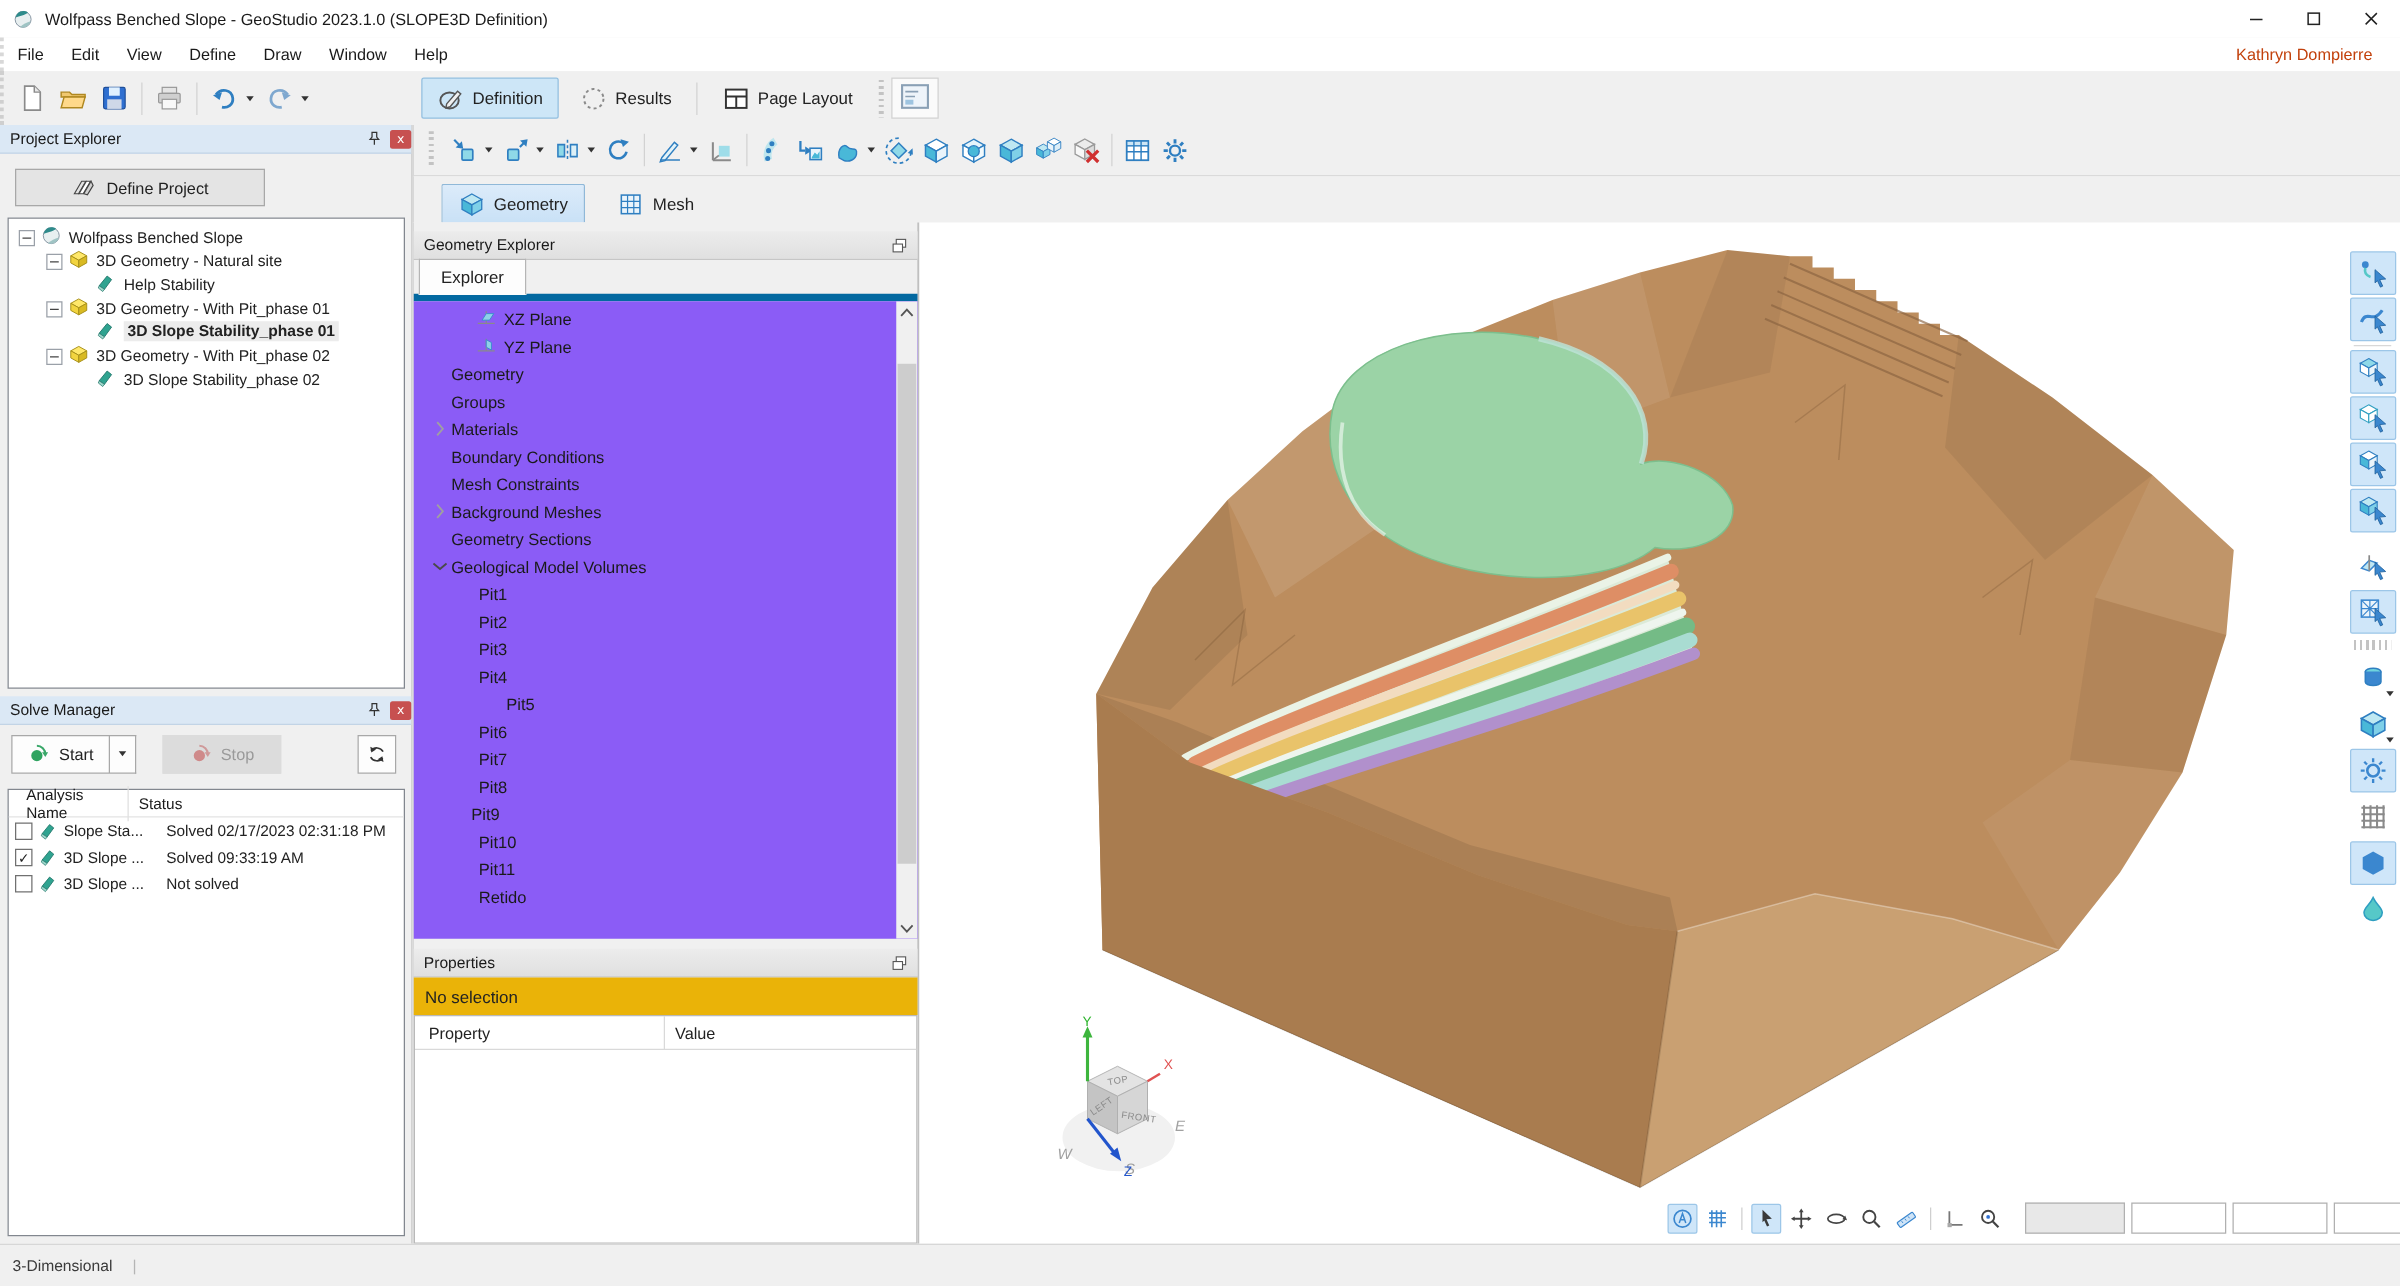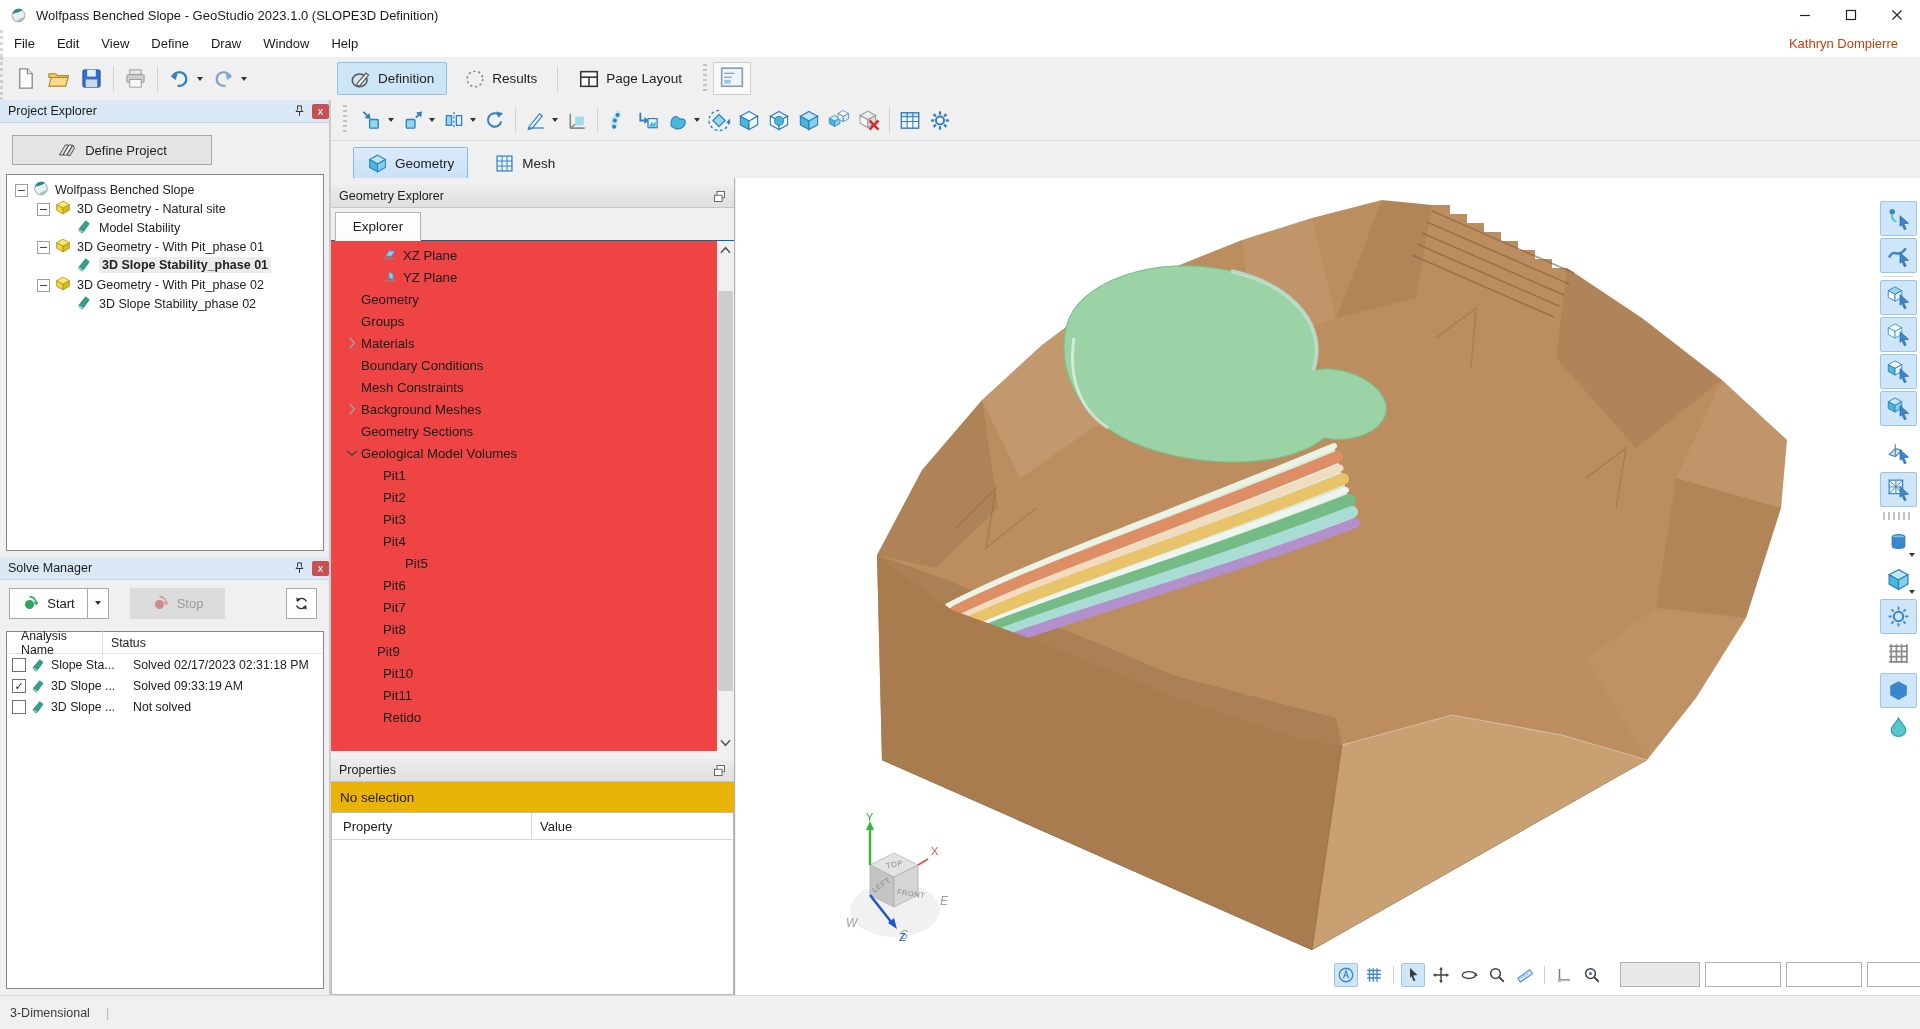--- a/index.html
+++ b/index.html
@@ -96,25 +96,25 @@
   .sv-chk { width:14px; height:14px; border:1px solid #707070; background:#fff; margin:0 5px 0 5px;
     font-size:11px; line-height:13px; text-align:center; color:#222; flex:none; font-family:"DejaVu Sans",sans-serif; }
   .sv-slope { width:16px; height:16px; margin-right:4px; flex:none; }
   .sv-name { width:70px; flex:none; white-space:nowrap; }
   .sv-status { padding-left:12px; white-space:nowrap; }
 
   
   #midpanel { position:absolute; left:330px; top:178px; width:405px; height:817px; background:#f0f0f0;
     border-left:1px solid #cfcfcf; border-right:1px solid #b0b0b0; }
   #geohdr { position:absolute; left:0; top:7px; width:403px; }
-  #exptabs { position:absolute; left:0; top:30px; width:403px; height:33px; border-bottom:1px solid #0369a1; }
+  #exptabs { position:absolute; left:0; top:30px; width:403px; height:33px; border-bottom:6px solid #0369a1; }
   #exptab { position:absolute; left:4px; bottom:-1px; width:86px; height:29px; background:#fdfdfd;
     border:1px solid #b5b5b5; border-bottom:1px solid #fdfdfd; display:flex; align-items:center;
     justify-content:center; font-size:13.5px; }
-  #geolist { position:absolute; left:0; top:63px; width:403px; height:510px; background:#ef4444; overflow:hidden; }
+  #geolist { position:absolute; left:0; top:63px; width:403px; height:510px; background:#8b5cf6; overflow:hidden; }
   .gerow { display:flex; align-items:center; height:22px; font-size:13.2px; color:#1a1a1a; white-space:nowrap; }
   .ge-exp { width:18px; height:18px; flex:none; display:flex; align-items:center; justify-content:center; }
   .ge-ic { width:20px; height:18px; margin-right:4px; flex:none; }
   #geoscroll { position:absolute; right:0; top:0; width:17px; height:510px; background:#f0f0f0; }
   .scr-arrow { position:absolute; left:0; width:17px; height:17px; display:flex; align-items:center; justify-content:center; }
   #geothumb { position:absolute; left:1px; top:50px; width:15px; height:400px; background:#cdcdcd; }
   #prophdr { position:absolute; left:0; top:581px; width:403px; }
   #noselect { position:absolute; left:0; top:604px; width:403px; height:30px; background:#eab308;
     display:flex; align-items:center; padding-left:9px; font-size:13.5px; }
   #proptable { position:absolute; left:0; top:634px; width:403px; height:183px; background:#fff; border:1px solid #b9b9b9; }
@@ -495,21 +495,21 @@
             <polygon points="21,8 12,13 12,21 21,16" fill="#d9ba22" stroke="#a8901a" stroke-width="1.1"></polygon>
           </svg></span>
         <span class="pt-lb">3D Geometry - Natural site</span>
       </div>
       <div class="ptrow" style="padding-left: 52px;">
         <span class="pt-sp"></span>
         <span class="pt-ic"><svg viewBox="0 0 24 24" width="100%" height="100%">
             <polygon points="4,15 13,4 18,8 10,19" fill="#2fa390" stroke="#1f7468" stroke-width="1"></polygon>
             <polygon points="4,15 10,19 8,21.5 3,17.5" fill="#9fd8cc" stroke="#1f7468" stroke-width="0.8"></polygon>
           </svg></span>
-        <span class="pt-lb">Model Stability</span>
+        <span class="pt-lb">Help Stability</span>
       </div>
       <div class="ptrow" style="padding-left: 30px;">
         <span class="pt-exp"></span>
         <span class="pt-ic"><svg viewBox="0 0 24 24" width="100%" height="100%">
             <polygon points="12,3 21,8 12,13 3,8" fill="#ffe86a" stroke="#a8901a" stroke-width="1.1"></polygon>
             <polygon points="3,8 12,13 12,21 3,16" fill="#f2d43f" stroke="#a8901a" stroke-width="1.1"></polygon>
             <polygon points="21,8 12,13 12,21 21,16" fill="#d9ba22" stroke="#a8901a" stroke-width="1.1"></polygon>
           </svg></span>
         <span class="pt-lb">3D Geometry - With Pit_phase 01</span>
       </div>

